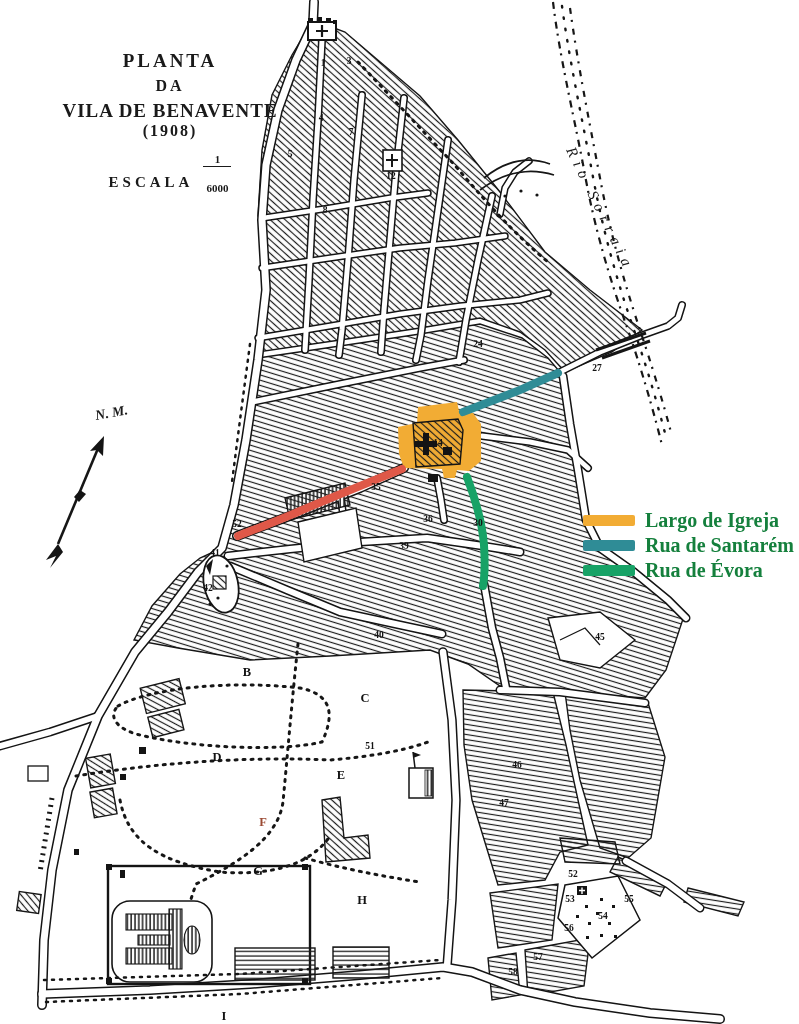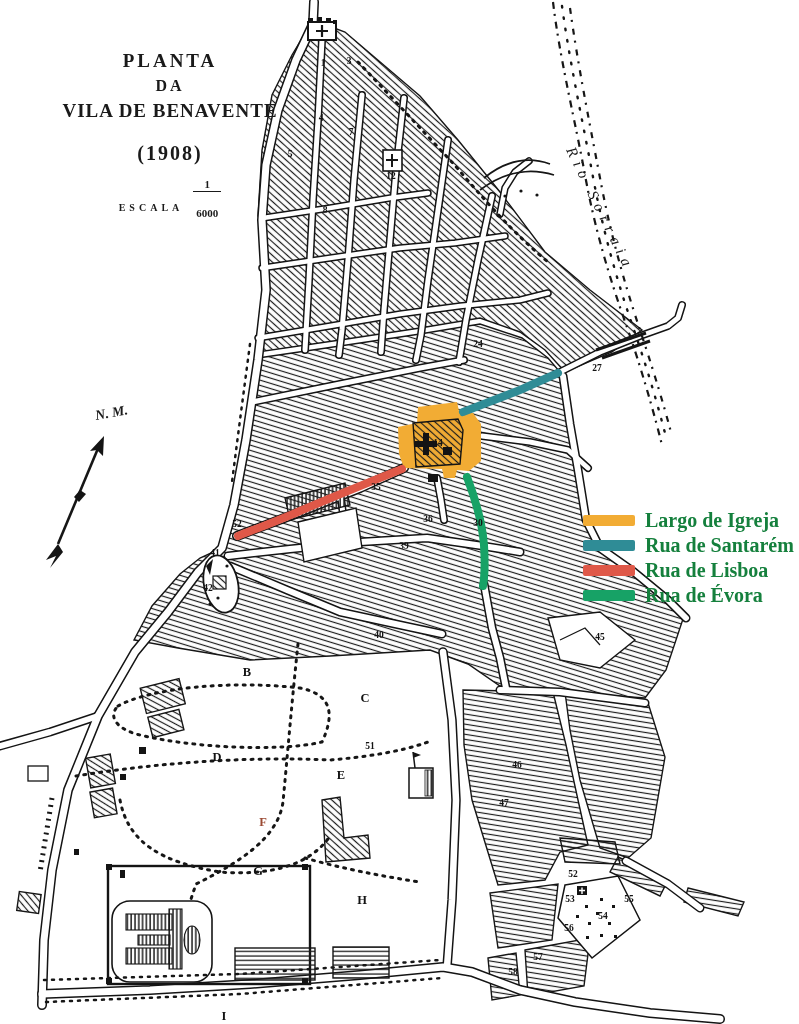--- a/index.html
+++ b/index.html
@@ -13,23 +13,23 @@
   .core{fill:none;stroke:#ffffff;stroke-linecap:round;stroke-linejoin:round;}
   .dots{fill:none;stroke:#161616;stroke-dasharray:2 6;stroke-linecap:round;}
   .thin{fill:none;stroke:#161616;}
   .wht{fill:#ffffff;stroke:#141414;}
 
   
   #title-block{position:absolute;left:52px;top:50px;width:236px;text-align:center;}
   #title-block .t1{font-size:19px;font-weight:bold;letter-spacing:3px;}
   #title-block .t2{font-size:16px;font-weight:bold;letter-spacing:3px;margin-top:5px;}
   #title-block .t3{font-size:19px;font-weight:bold;letter-spacing:1px;margin-top:5px;}
-  #title-block .t4{font-size:20px;font-weight:bold;letter-spacing:2px;margin-top:20px;}
+  #title-block .t4{font-size:16px;font-weight:bold;letter-spacing:2px;margin-top:0;}
   #scale-row{margin-top:14px;display:flex;justify-content:center;align-items:center;gap:10px;}
-  #scale-row .sc{font-size:10px;font-weight:bold;letter-spacing:4px;}
+  #scale-row .sc{font-size:15px;font-weight:bold;letter-spacing:4px;}
   .frac{display:inline-flex;flex-direction:column;align-items:center;font-size:11px;font-weight:bold;line-height:1.05;}
   .frac .den{border-top:1.6px solid #1a1a1a;padding:16px 3px;}
 
   
   #legend{position:absolute;left:583px;top:508px;}
   .legend-row{display:flex;align-items:center;height:25px;}
   .swatch{width:52px;height:11px;border-radius:2px;margin-right:10px;flex:0 0 auto;}
   .legend-label{font-size:20px;font-weight:bold;color:#15803d;white-space:nowrap;}
 
   
@@ -324,24 +324,20 @@
 </div>
 
 <div id="legend">
   <div class="legend-row">
     <span class="swatch" style="background: rgb(242, 172, 52);"></span>
     <span class="legend-label">Largo de Igreja</span>
   </div>
   <div class="legend-row">
     <span class="swatch" style="background: rgb(47, 140, 150);"></span>
     <span class="legend-label">Rua de Santarém</span>
-  </div>
-  <div class="legend-row">
-    <span class="swatch" style="background: rgb(223, 88, 72);"></span>
-    <span class="legend-label">Rua de Lisboa</span>
   </div>
   <div class="legend-row">
     <span class="swatch" style="background: rgb(23, 162, 102);"></span>
     <span class="legend-label">Rua de Évora</span>
   </div>
 </div>
 
 <div id="map-labels">
       <span class="num-label" style="left: 323px; top: 63px;">1</span>
       <span class="num-label" style="left: 349px; top: 61px;">3</span>

